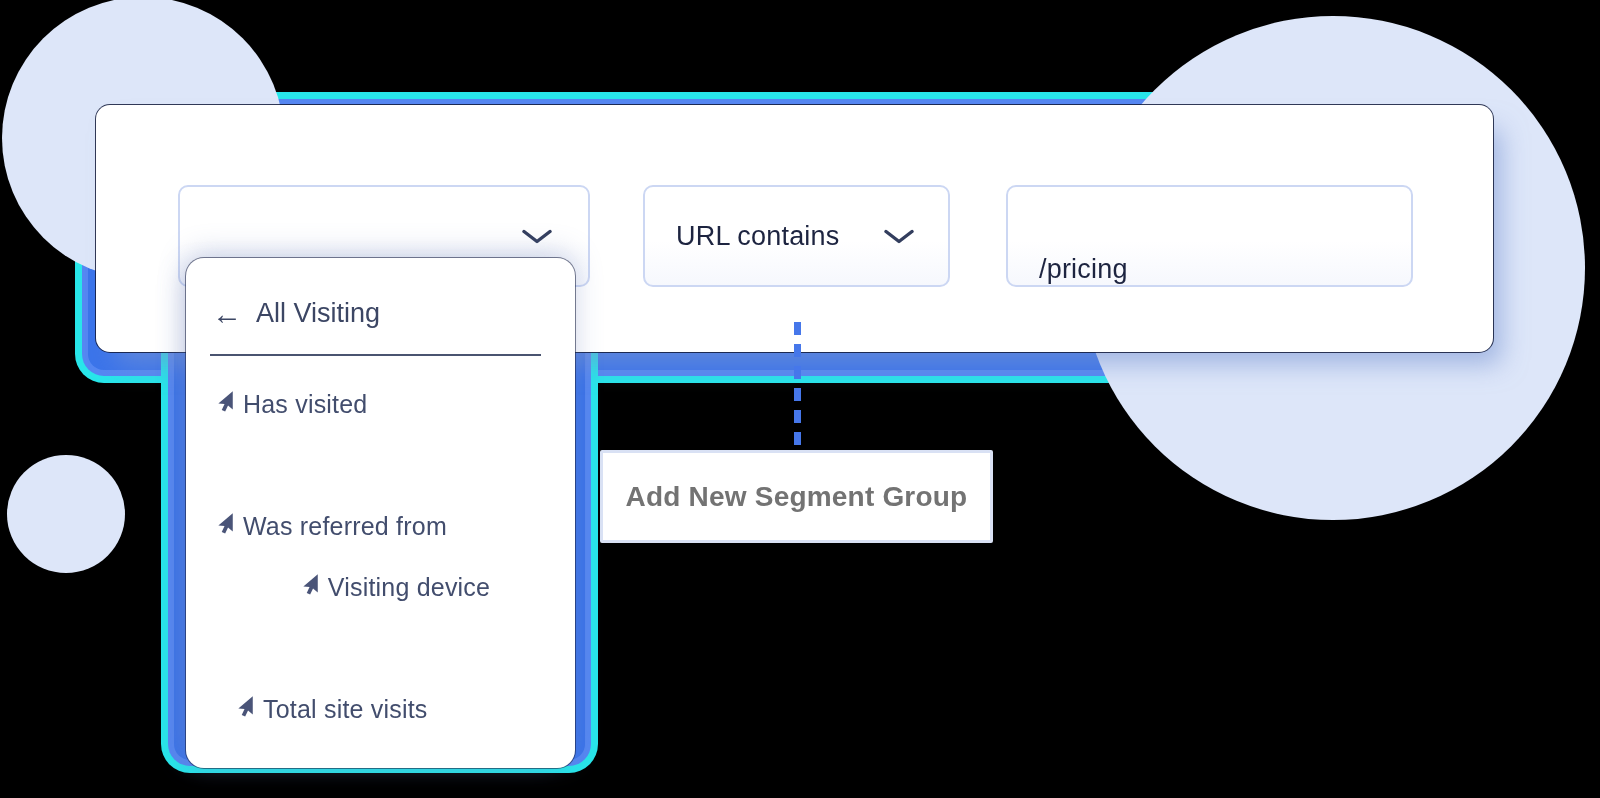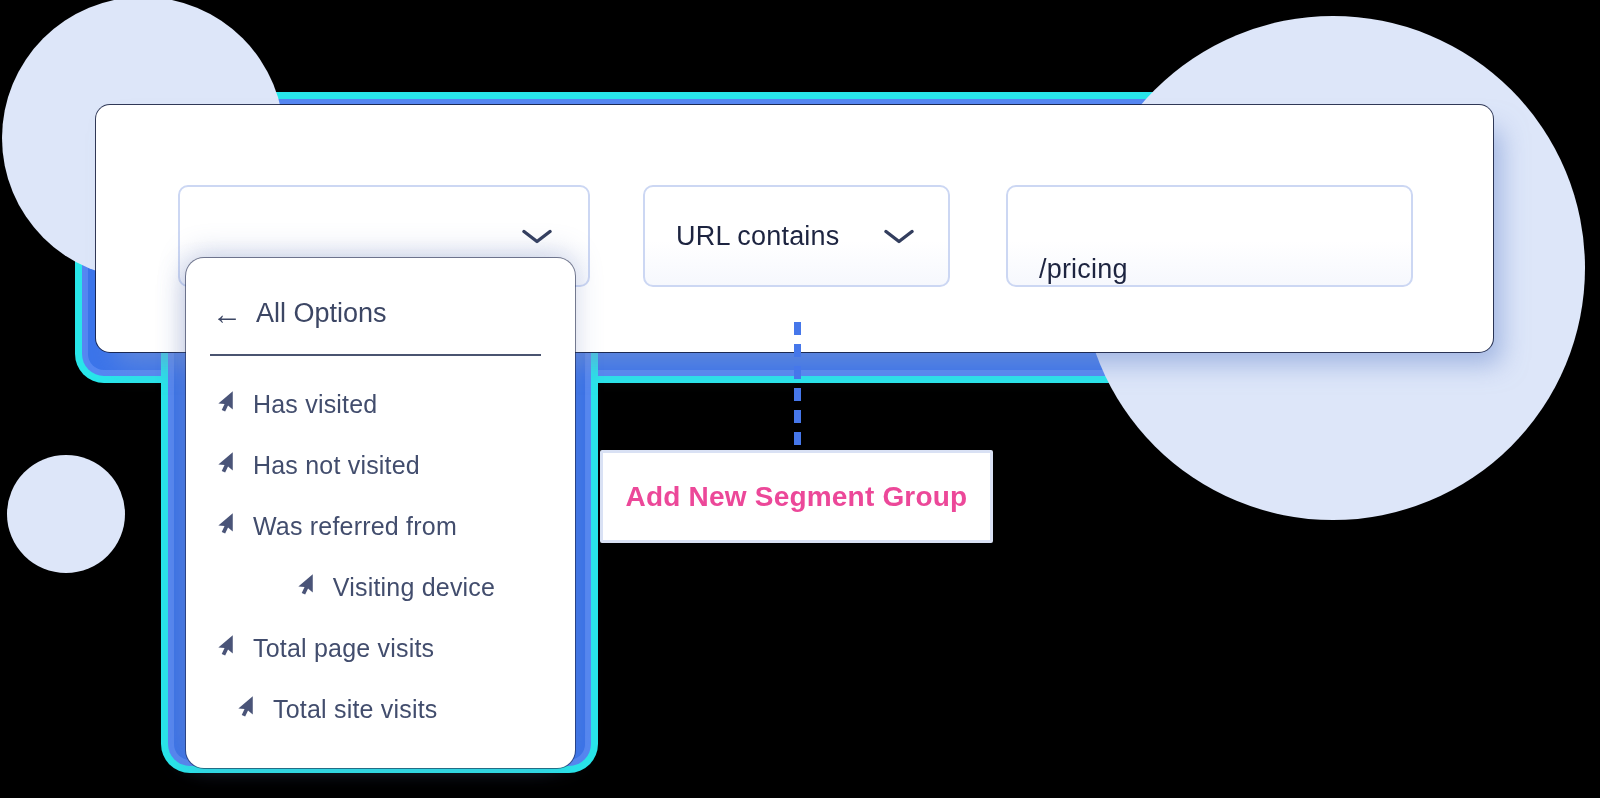--- a/index.html
+++ b/index.html
@@ -21,31 +21,31 @@
          font-size:27px;color:#1d2440;font-weight:500;letter-spacing:.2px;}
   .chev{position:absolute;top:50%;transform:translateY(-50%);}
   
   .menu{left:186px;top:258px;width:389px;height:510px;background:#fff;border-radius:18px;z-index:4;
         box-shadow:0 0 0 1px rgba(20,28,61,.55),0 -6px 28px rgba(110,130,185,.30),-10px 4px 28px -10px rgba(110,130,185,.35);}
   .menu-head{position:absolute;top:40px;left:26px;display:flex;align-items:center;gap:14px;
              color:#3c4664;font-size:27px;font-weight:500;cursor:default;}
   .back{font-size:30px;line-height:1;color:#3c4664;}
   .divider{position:absolute;top:96px;left:24px;width:331px;height:2px;background:#4a5470;}
   .mi{position:absolute;left:0;width:100%;height:41px;display:flex;align-items:center;
-      padding-left:28px;box-sizing:border-box;gap:16px;
+      padding-left:28px;box-sizing:border-box;gap:6px;
       color:#424d6d;font-size:25px;font-weight:500;letter-spacing:.2px;}
   .mi svg{flex:0 0 auto;}
   
   .dash{left:794px;top:322px;width:7px;height:127px;z-index:5;
         background:repeating-linear-gradient(180deg,#4677ea 0 13px,transparent 13px 22px);}
   
   .addbtn{left:600px;top:450px;width:393px;height:93px;background:#fff;z-index:5;
           border:3px solid #d9e1f4;border-radius:2px;box-sizing:border-box;
           display:flex;align-items:center;justify-content:center;
-          font-size:28px;font-weight:700;color:#ec4899;letter-spacing:.2px;}
+          font-size:28px;font-weight:700;color:#737373;letter-spacing:.2px;}
 </style>
 </head>
 <body>
 
 <div class="abs glow" style="left:88px;top:105px;width:1402px;height:265px;"></div>
 <div class="abs glow" style="left:174px;top:268px;width:411px;height:492px;"></div>
 
 <div class="abs circle" style="left:2px;top:-3px;width:282px;height:282px;"></div>
 <div class="abs circle" style="left:7px;top:455px;width:118px;height:118px;"></div>
 <div class="abs circle" style="left:1081px;top:16px;width:504px;height:504px;"></div>
@@ -72,54 +72,42 @@
 
   <div class="field" style="left:910px;width:407px;padding-left:31px;align-items:flex-end;">
     <span>/pricing</span>
   </div>
 </div>
 
 <div class="abs menu">
 
   <div class="menu-head">
     <span class="back">←</span>
-    <span>All Options</span>
+    <span>All Visiting</span>
   </div>
 
   <div class="divider"></div>
 
   <div class="mi" style="top:126px;">
     <span><svg width="23" height="23" viewBox="0 0 18 19">
           <path d="M15 1 L15 16.2 L11.1 12.8 L8.7 17.8 L5.9 16.5 L8.2 11.6 L3.1 11.2 Z" fill="#4a5478"></path>
         </svg></span>
     <span>Has visited</span>
-  </div>
-  <div class="mi" style="top:187px;">
-    <span><svg width="23" height="23" viewBox="0 0 18 19">
-          <path d="M15 1 L15 16.2 L11.1 12.8 L8.7 17.8 L5.9 16.5 L8.2 11.6 L3.1 11.2 Z" fill="#4a5478"></path>
-        </svg></span>
-    <span>Has not visited</span>
   </div>
   <div class="mi" style="top:248px;">
     <span><svg width="23" height="23" viewBox="0 0 18 19">
           <path d="M15 1 L15 16.2 L11.1 12.8 L8.7 17.8 L5.9 16.5 L8.2 11.6 L3.1 11.2 Z" fill="#4a5478"></path>
         </svg></span>
     <span>Was referred from</span>
   </div>
   <div class="mi" style="top:309px;justify-content:center;">
     <span><svg width="23" height="23" viewBox="0 0 18 19">
           <path d="M15 1 L15 16.2 L11.1 12.8 L8.7 17.8 L5.9 16.5 L8.2 11.6 L3.1 11.2 Z" fill="#4a5478"></path>
         </svg></span>
     <span>Visiting device</span>
-  </div>
-  <div class="mi" style="top:370px;">
-    <span><svg width="23" height="23" viewBox="0 0 18 19">
-          <path d="M15 1 L15 16.2 L11.1 12.8 L8.7 17.8 L5.9 16.5 L8.2 11.6 L3.1 11.2 Z" fill="#4a5478"></path>
-        </svg></span>
-    <span>Total page visits</span>
   </div>
   <div class="mi" style="top:431px;padding-left:48px;">
     <span><svg width="23" height="23" viewBox="0 0 18 19">
           <path d="M15 1 L15 16.2 L11.1 12.8 L8.7 17.8 L5.9 16.5 L8.2 11.6 L3.1 11.2 Z" fill="#4a5478"></path>
         </svg></span>
     <span>Total site visits</span>
   </div>
 </div>
 
 <div class="abs dash"></div>

